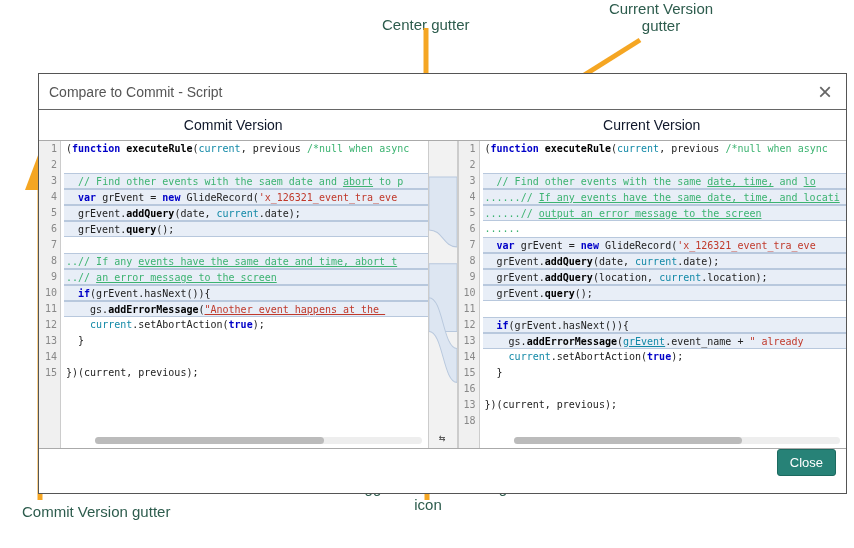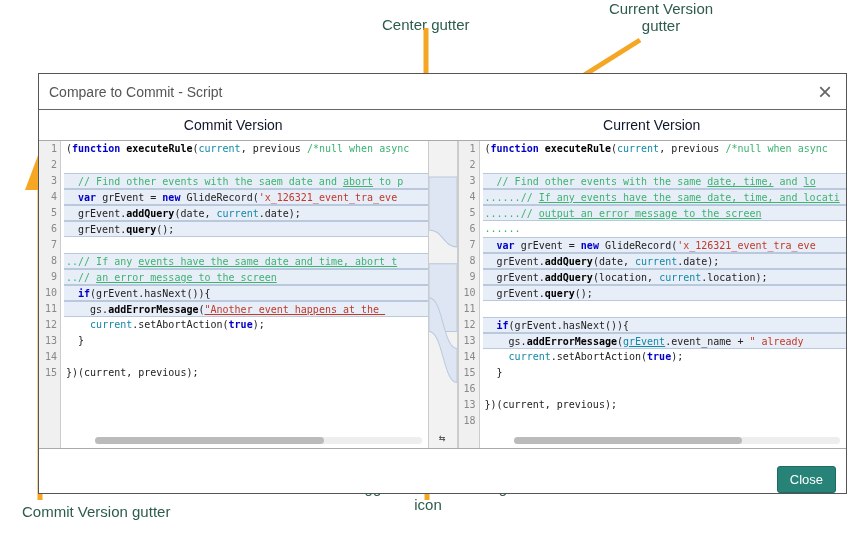--- a/index.html
+++ b/index.html
@@ -152,21 +152,21 @@
   .hscroll-thumb {
     height: 7px;
     background: #bbb;
     border-radius: 4px;
     width: 70%;
   }
 
   .dialog-footer {
     height: 44px;
     display: flex;
-    align-items: flex-end;
+    align-items: flex-start;
     justify-content: flex-end;
     padding: 0 10px;
   }
   .close-btn {
     background: #278277;
     color: #fff;
     border: 1px solid #1c6a60;
     border-radius: 3px;
     padding: 5px 12px;
     font-size: 13px;

